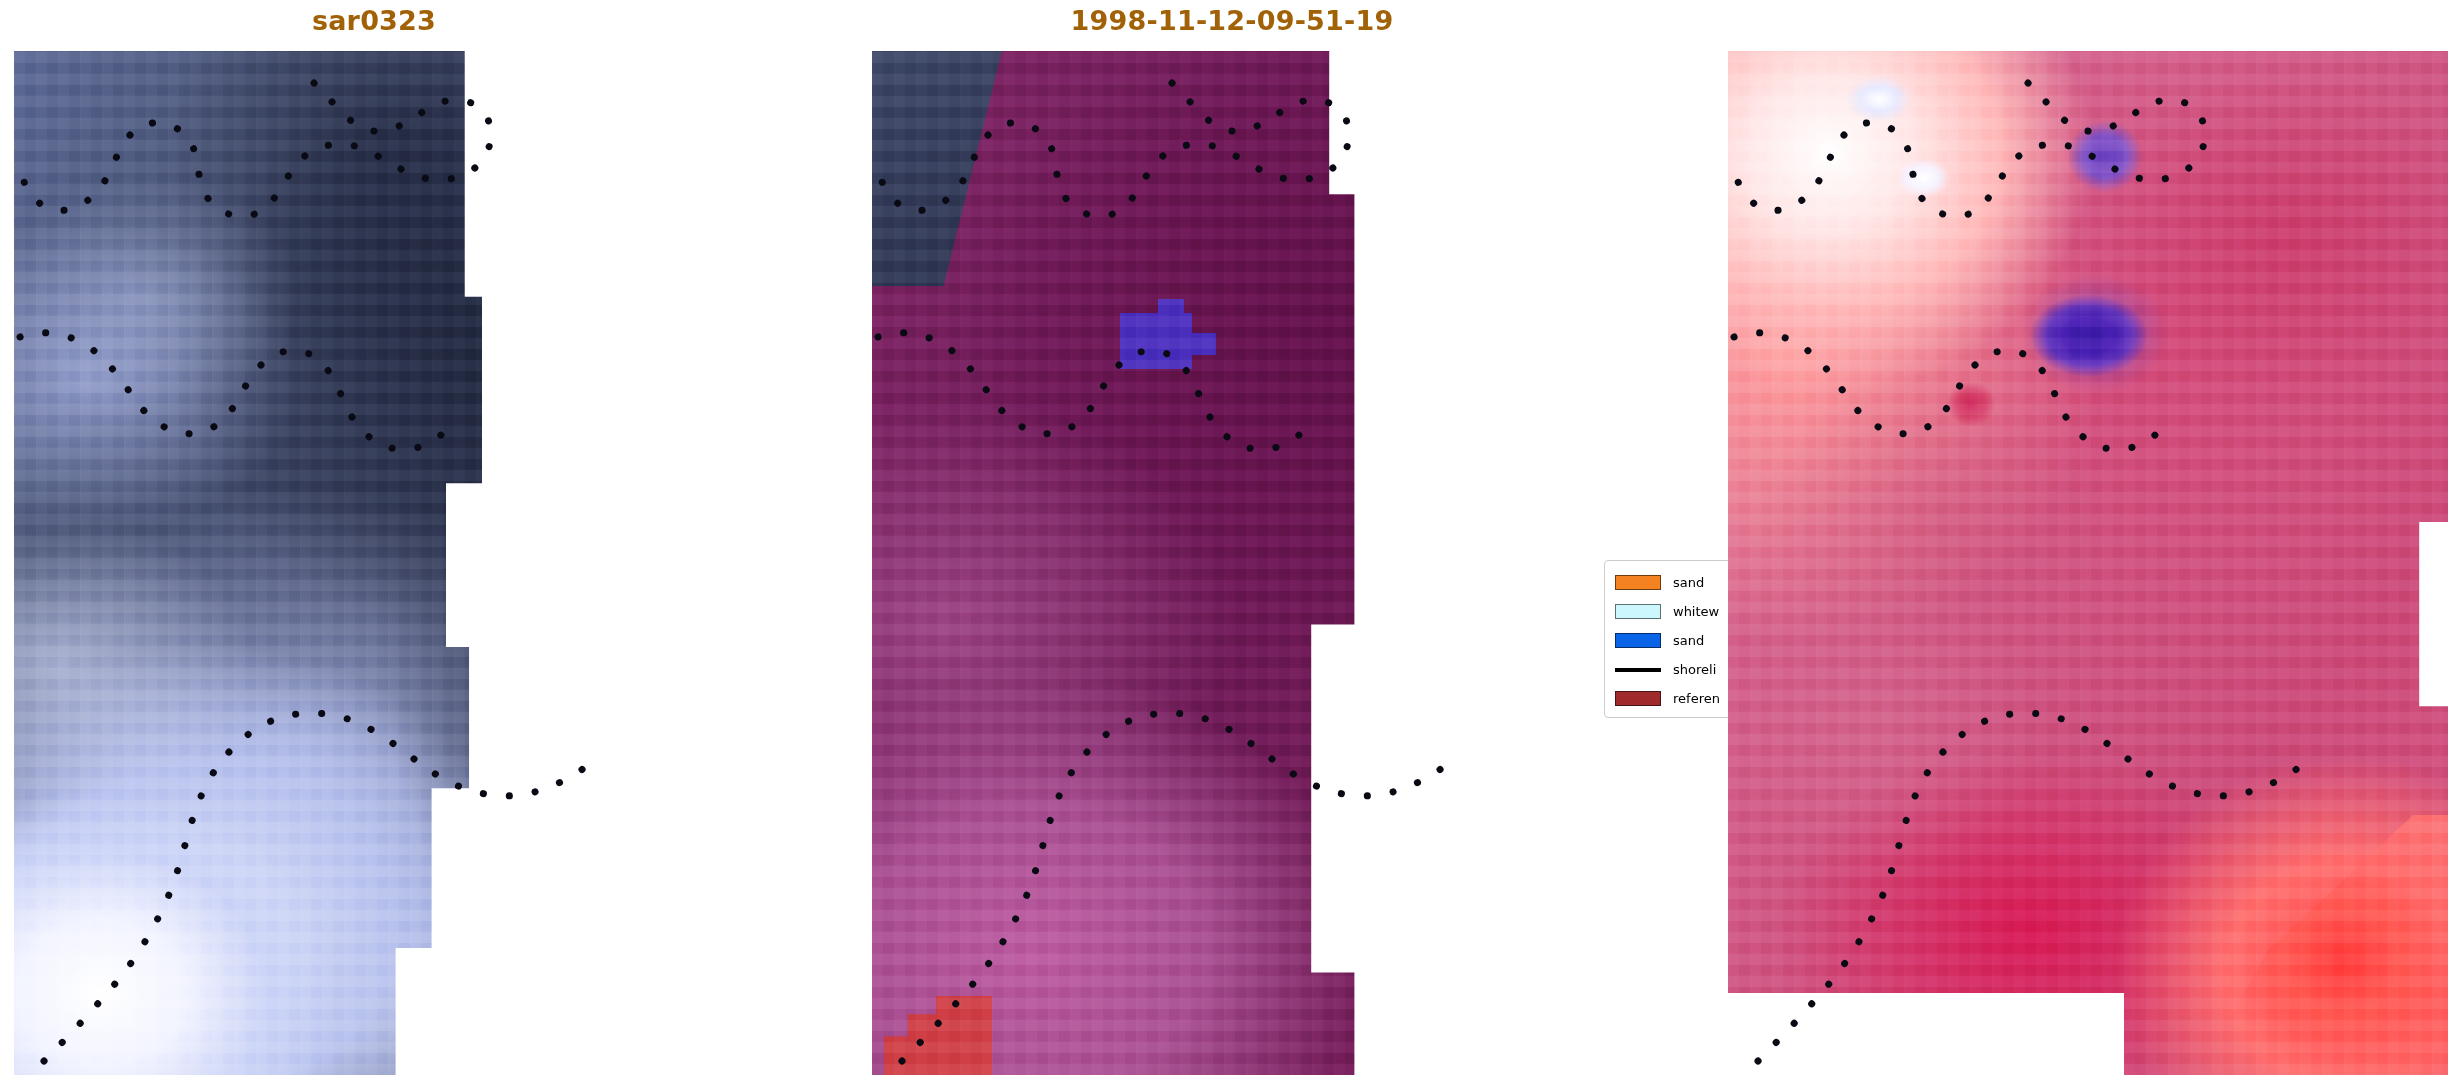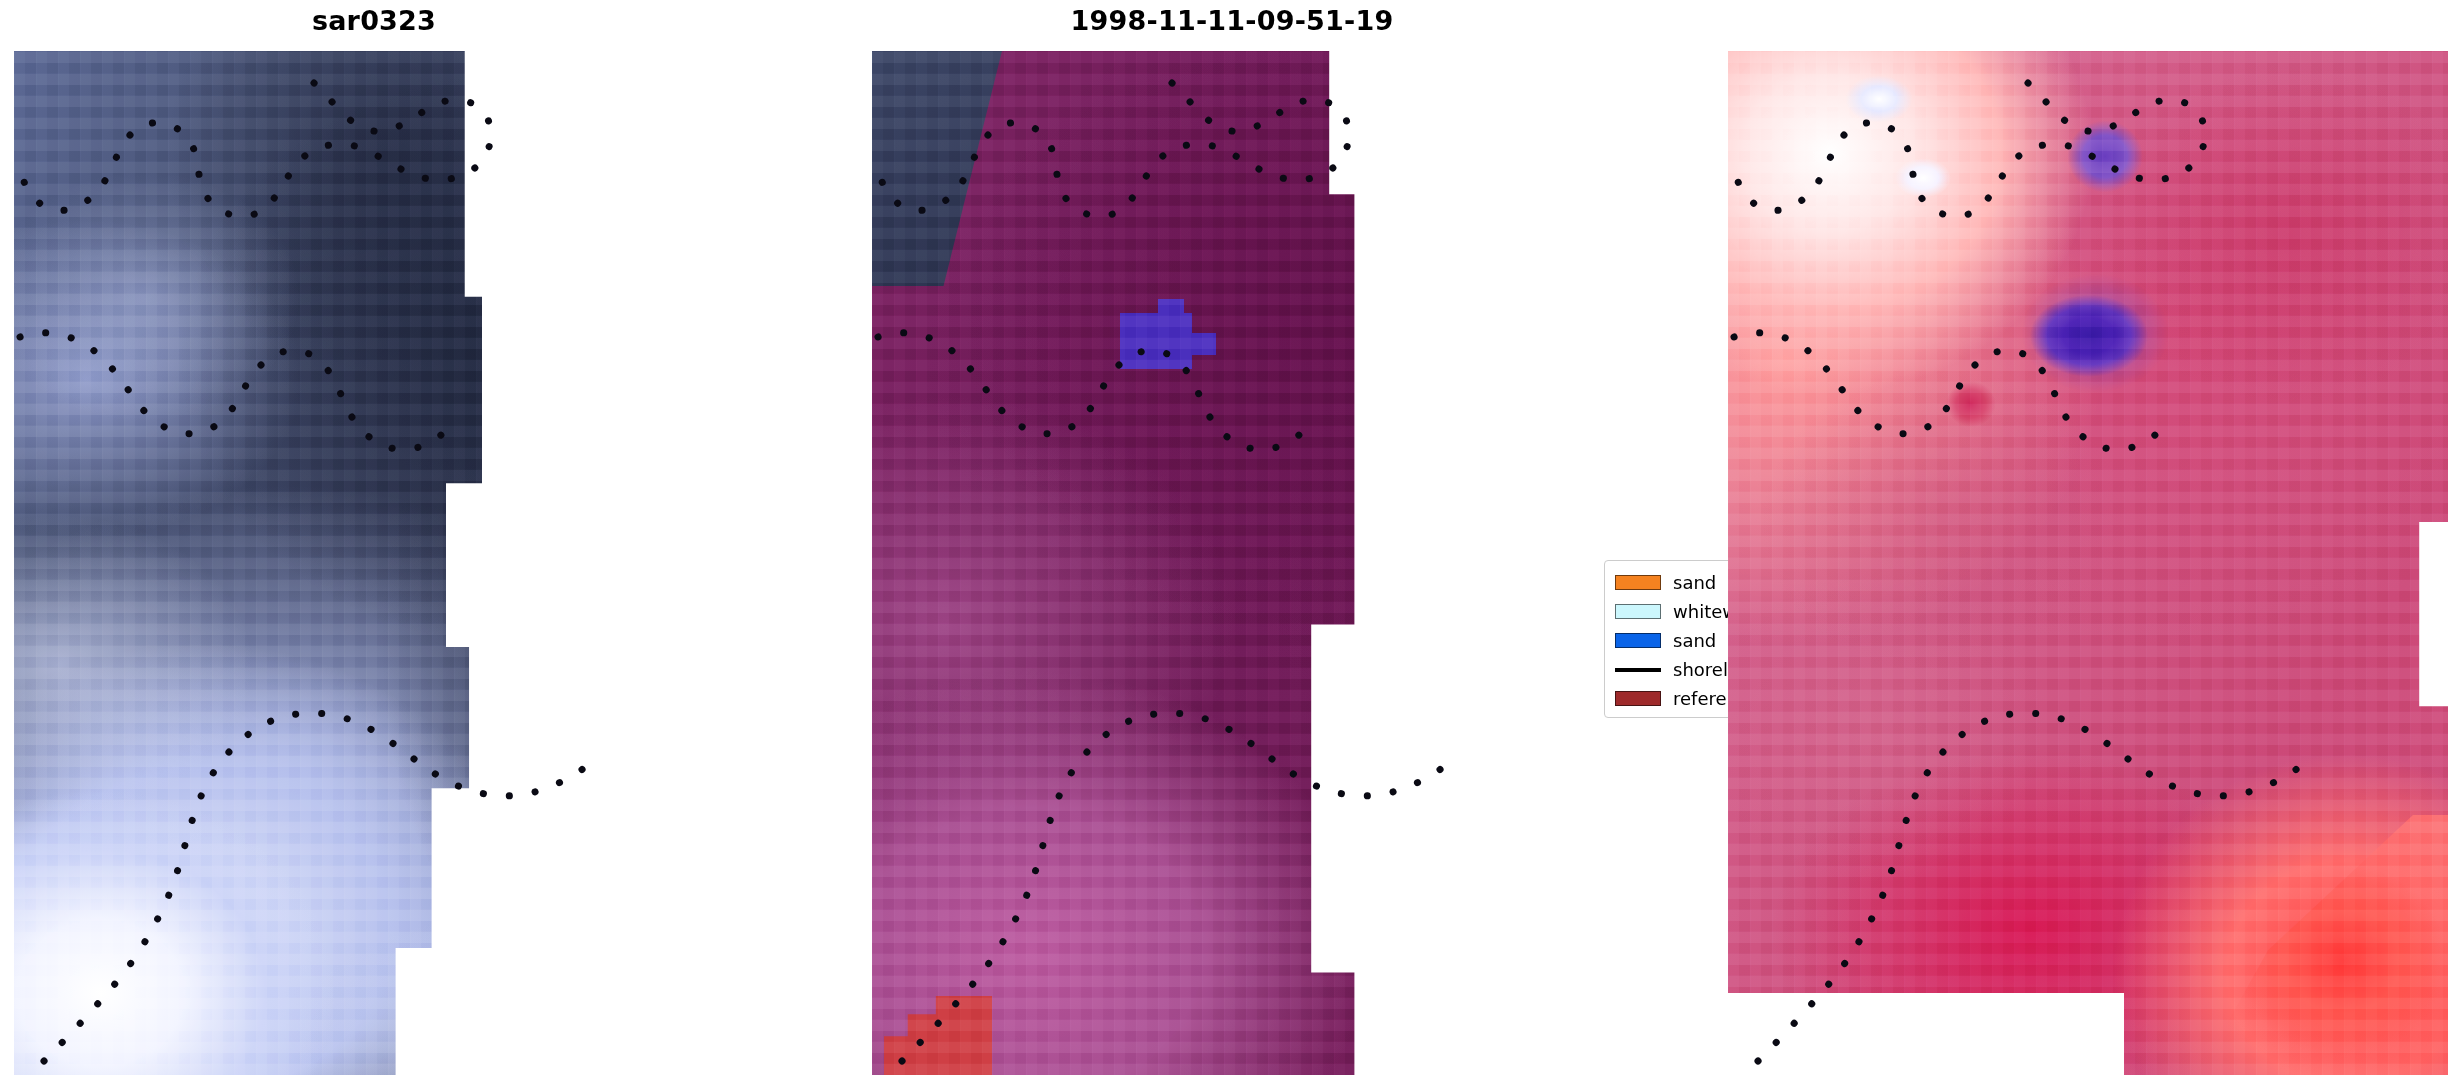--- a/index.html
+++ b/index.html
@@ -27,21 +27,21 @@
     height: 1075px;
   }
   .panel-title {
     position: absolute;
     top: 4px;
     left: 0;
     width: 100%;
     text-align: center;
     font-size: 27px;
     font-weight: bold;
-    color: #000000;
+    color: #a16207;
     letter-spacing: 0.2px;
     line-height: 34px;
     white-space: nowrap;
   }
   .panel-image {
     position: absolute;
     top: 51px;
     left: 0;
     width: 100%;
     height: 1024px;
@@ -274,21 +274,21 @@
     border: 1px solid rgba(0,0,0,0.55);
     box-sizing: border-box;
   }
   .legend-swatch.line-swatch {
     height: 0;
     border: none;
     border-top: 4px solid #000000;
   }
   .legend-label {
     margin-left: 12px;
-    font-size: 18px;
+    font-size: 13px;
     color: #000000;
     line-height: 19px;
   }
 
   
   #panel3 { z-index: 70; }
 </style>
 </head>
 <body>
 
@@ -316,21 +316,21 @@
                  C206,378 220,358 230,338 C242,314 262,296 286,300 C308,304 320,326 328,346
                  C338,372 356,394 382,398 C406,402 428,386 444,368"></path>
         <path d="M30,1010 C54,986 78,960 100,934 C122,908 140,878 154,846 C166,818 172,786 182,758
                  C194,724 214,696 242,678 C270,660 304,658 334,668 C364,678 388,700 414,718
                  C442,738 474,748 506,744 C534,740 560,726 582,708"></path>
       </svg>
     </div>
   </div>
 
   <div class="panel" id="panel2" style="left:872px; width:720px;">
-    <div class="panel-title">1998-11-11-09-51-19</div>
+    <div class="panel-title">1998-11-12-09-51-19</div>
 
     <div class="panel-image">
       <div class="raster" style="clip-path: polygon(0 0, 63.5% 0, 63.5% 14.0%, 67.0% 14.0%, 67.0% 56.0%, 61.0% 56.0%, 61.0% 90.0%, 67.0% 90.0%, 67.0% 100%, 0 100%);">
         <div class="layer p2-base"></div>
         <div class="layer p2-dark-a"></div>
         <div class="p2-edge-band"></div>
         <div class="p2-topleft-sar"></div>
         <div class="p2-botright-sar"></div>
         <div class="p2-blob"></div>
         <div class="p2-blob-knob-top"></div>

